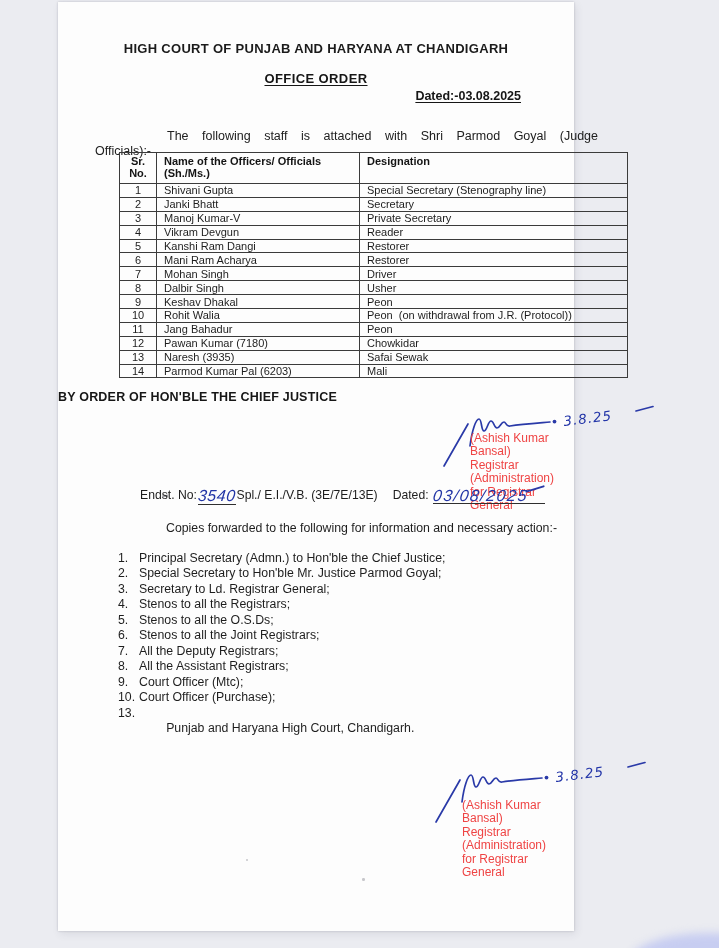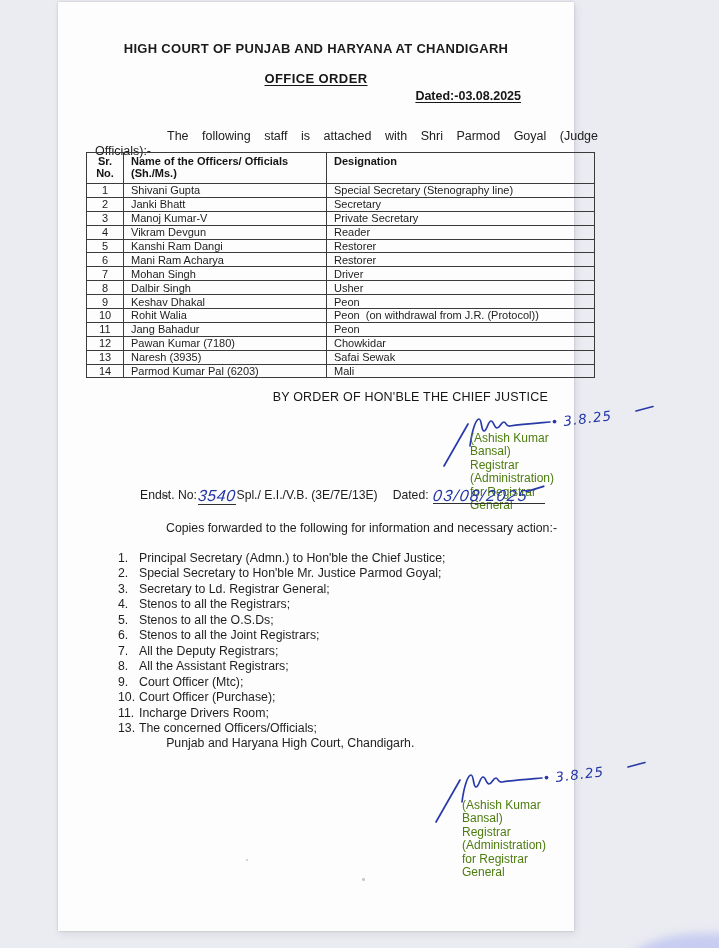--- a/index.html
+++ b/index.html
@@ -38,23 +38,23 @@
     border:1.2px solid #3b3b3b; font-size:11px; color:#1d1d1d;
     padding:0 0 0 7px; line-height:12px; overflow:hidden; white-space:nowrap;
   }
   table.staff th { font-weight:bold; color:#141414; text-align:left; vertical-align:top; padding-top:2px; height:28px; }
   table.staff th.c-sr { text-align:center; padding-left:0; }
   table.staff td { height:12.9px; }
   table.staff td.c-sr { text-align:center; padding-left:0; }
 
   .byorder {
     left:0; top:388px; width:100%; box-sizing:border-box; padding-right:26px;
-    text-align:right; font-size:12.5px; font-weight:normal; letter-spacing:.2px; color:#161616;
-  }
-  .sigtext { font-size:12px; line-height:13.4px; color:#4d7c0f; }
+    text-align:left; font-size:12.5px; font-weight:bold; letter-spacing:.2px; color:#161616;
+  }
+  .sigtext { font-size:12px; line-height:13.4px; color:#ef4444; }
 
   .ink path, .ink line, .ink circle { stroke:#2a3aa8; fill:none; stroke-width:1.7; stroke-linecap:round; }
   .ink circle { fill:#2a3aa8; stroke-width:0; }
   .hand-svg {
     font-family:"DejaVu Sans", sans-serif; font-size:13.5px; font-style:italic;
     fill:#2335a8; letter-spacing:1px;
   }
 
   .endst-row { left:82px; top:484px; display:flex; align-items:baseline; font-size:12.2px; color:#1d1d1d; white-space:nowrap; }
   .hand { color:#2336a6; font-style:italic; }
@@ -85,21 +85,21 @@
 
   <div class="abs court-title">HIGH COURT OF PUNJAB AND HARYANA AT CHANDIGARH</div>
   <div class="abs order-title">OFFICE ORDER</div>
   <div class="abs dated">Dated:-03.08.2025</div>
 
   <div class="abs intro">
     <div class="l1">The following staff is attached with Shri Parmod Goyal (Judge</div>
     <div class="l2">Officials):-</div>
   </div>
 
-  <table class="staff abs" style="left:28px; top:150px; width:508px;border-radius:20px;">
+  <table class="staff abs" style="left:61px; top:150px; width:508px;border-radius:20px;">
     <colgroup>
         <col style="width:37px">
         <col style="width:203px">
         <col style="width:268px">
       </colgroup>
     <thead>
       <tr>
         <th class="c-sr">
           <div>Sr.</div>
           <div>No.</div>
@@ -256,26 +256,21 @@
       </div>
     <div class="cc-item">
         <span class="num">9.</span>
         <span>Court Officer (Mtc);</span>
       </div>
     <div class="cc-item">
         <span class="num">10.</span>
         <span>Court Officer (Purchase);</span>
       </div>
     <div class="cc-item">
-        <span class="num">11.</span>
-        <span>Incharge Drivers Room;</span>
-      </div>
-    <div class="cc-item">
         <span class="num">13.</span>
-        <span>The concerned Officers/Officials;</span>
       </div>
     <div class="cc-closing">Punjab and Haryana High Court, Chandigarh.</div>
   </div>
 
   <svg class="abs ink" style="left:374px; top:758px;" width="218" height="70" viewBox="0 0 218 70">
     <use href="#sig"></use>
   </svg>
   <div class="abs sigtext" style="left:404px; top:797px;">
     <div>(Ashish Kumar Bansal)</div>
     <div>Registrar (Administration)</div>

